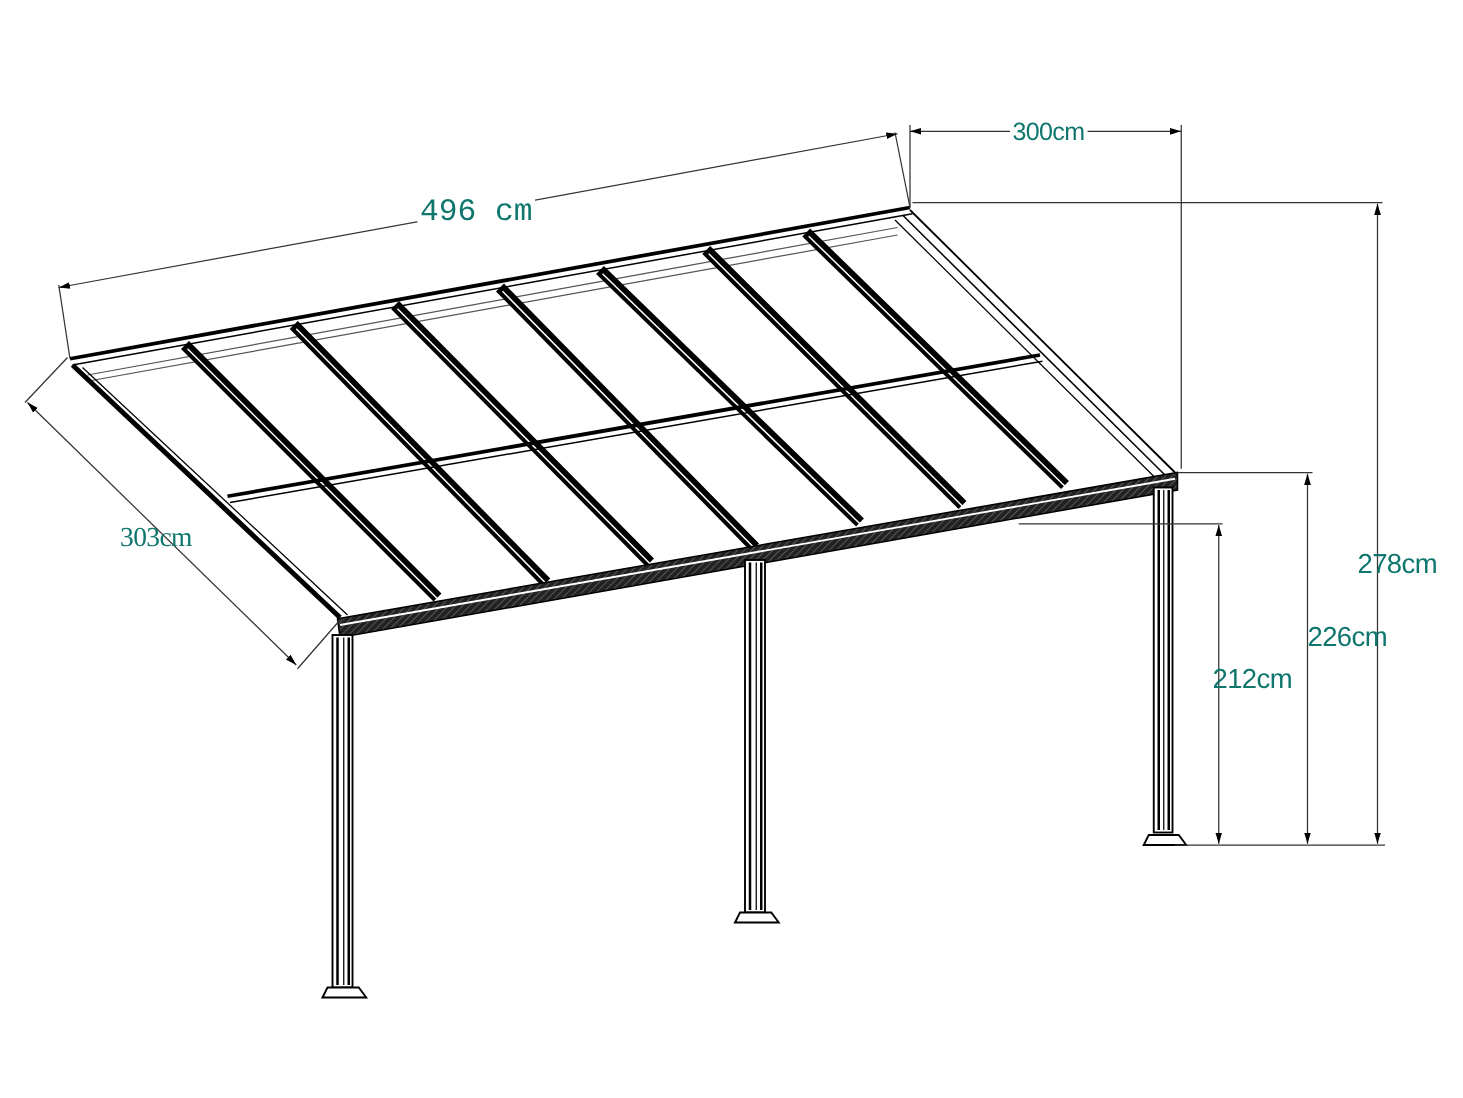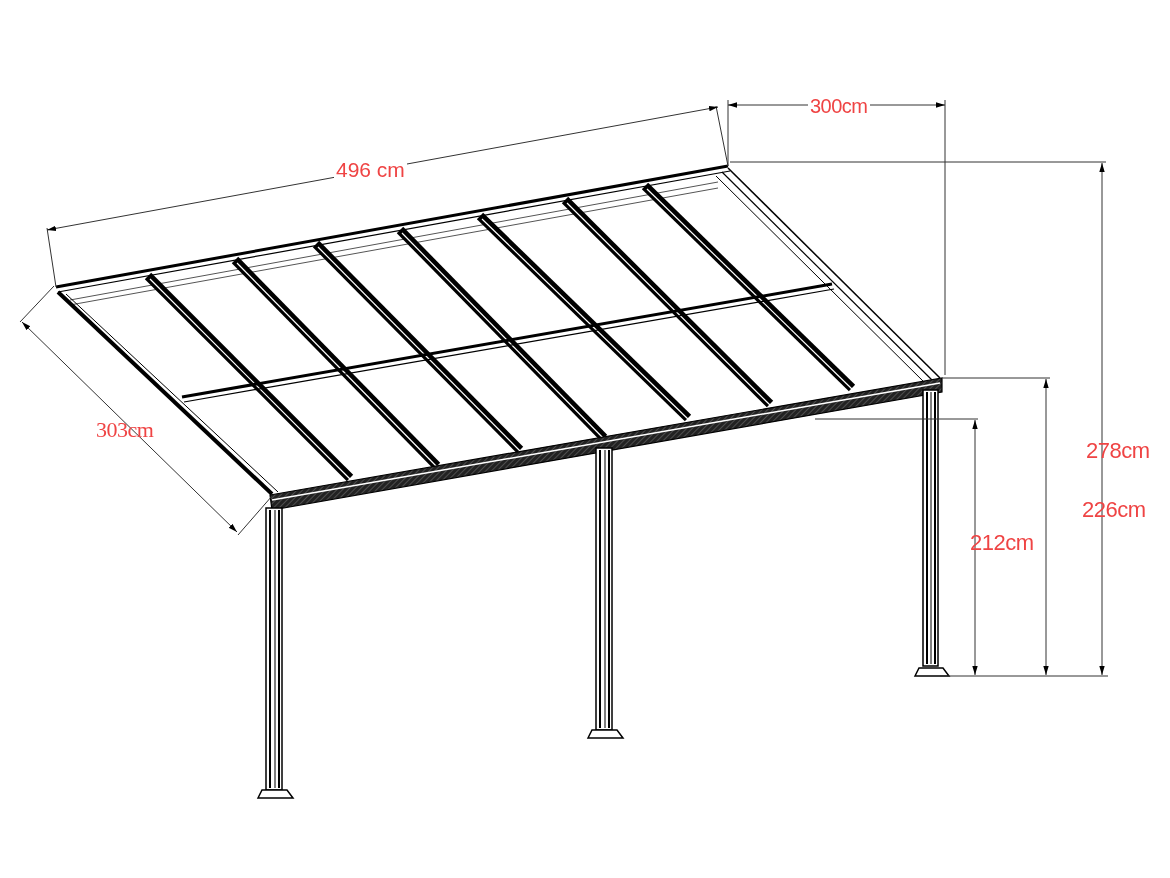--- a/index.html
+++ b/index.html
@@ -1,21 +1,21 @@
 <!DOCTYPE html>
 <html><head>
 <meta charset="utf-8">
 <style>
   html, body { margin: 0; padding: 0; background: #ffffff; }
   body { width: 1170px; height: 878px; overflow: hidden; position: relative;
          font-family: "Liberation Sans", sans-serif; }
   #stage { position: absolute; left: 0; top: 0; width: 1170px; height: 878px; }
-  .dim-label { position: absolute; color: #ef4444; font-size: 22px; letter-spacing: -0.5px;
+  .dim-label { position: absolute; color: #0f766e; font-size: 22px; letter-spacing: -0.5px;
                background: #ffffff; padding: 0 2px; line-height: 24px; white-space: nowrap; }
-  .dim-label.width { font-family: Liberation Sans, sans-serif; font-size: 21px; letter-spacing: 0; }
+  .dim-label.width { font-family: Liberation Mono, monospace; font-size: 25px; letter-spacing: 0; }
 </style>
 </head>
 <body>
 
 <div id="stage">
 <svg width="1170" height="878" viewBox="0 0 1170 878" xmlns="http://www.w3.org/2000/svg">
   <defs>
     <marker id="arr" viewBox="0 0 10 10" refX="10" refY="5" markerWidth="9" markerHeight="9" orient="auto-start-reverse">
       <path d="M0,2 L10,5 L0,8 z" fill="#000"></path>
     </marker>
@@ -120,15 +120,15 @@
     <line x1="1102" y1="163" x2="1102" y2="675" marker-start="url(#arr)" marker-end="url(#arr)"></line>
     <line x1="1046" y1="379" x2="1046" y2="675" marker-start="url(#arr)" marker-end="url(#arr)"></line>
     <line x1="975" y1="420" x2="975" y2="675" marker-start="url(#arr)" marker-end="url(#arr)"></line>
   </g>
 </svg>
 
 <div class="dim-label width" style="left:334px; top:158px;">496 cm</div>
 <div class="dim-label" style="left:808px; top:94px; font-size:20px;">300cm</div>
 <div class="dim-label" style="left:94px; top:418px; background:transparent;font-family:Liberation Serif, serif;">303cm</div>
 <div class="dim-label" style="left:1072px; top:439px; background:transparent;margin-left:12px;">278cm</div>
-<div class="dim-label" style="left:1044px; top:498px; background:transparent;margin-left:36px;">226cm</div>
+<div class="dim-label" style="left:1044px; top:498px; background:transparent;">226cm</div>
 <div class="dim-label" style="left:968px; top:531px; background:transparent;">212cm</div>
 </div>
 
 </body></html>

